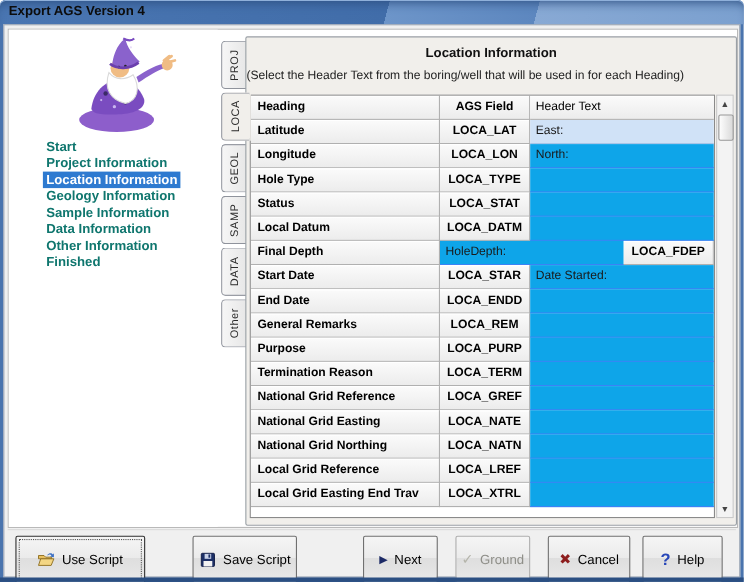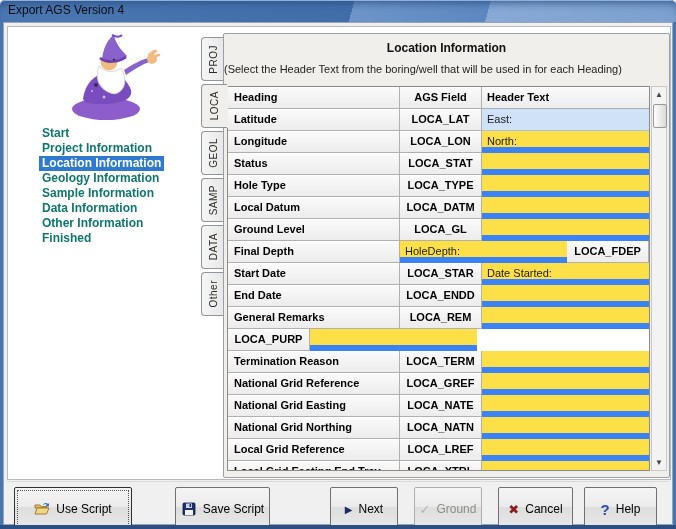--- a/index.html
+++ b/index.html
@@ -1,21 +1,21 @@
 <!DOCTYPE html>
 <html><head>
 <meta charset="utf-8">
 <style>
   html,body{margin:0;padding:0;width:676px;height:529px;overflow:hidden;
     font-family:"Liberation Sans","DejaVu Sans",sans-serif;}
   .window{position:absolute;inset:0;background:#4a74ae;border-radius:6px 6px 0 0;}
   .titlebar{position:absolute;top:0;left:0;right:0;height:22px;border-radius:5px 5px 0 0;
     background:linear-gradient(105deg,#4a76b2 0%,#416da9 52%,#6d95c9 52%,#5d87bf 72%,#88a9d4 72%,#7ba0cf 100%);
     box-shadow:inset 0 1px 0 #8fb0da, inset 0 8px 10px -6px #2c4f80;}
-  .titlebar .cap{position:absolute;left:8px;top:3px;font-size:12px;color:#0c0c0c;}
+  .titlebar .cap{position:absolute;left:8px;top:3px;font-size:12px;color:#0c0c0c;font-weight:bold;}
   .frame{position:absolute;left:3px;right:3px;top:22px;bottom:4px;background:#f0f0f0;
     border:1px solid #98a4b4;}
   .bottomedge{position:absolute;left:0;right:0;bottom:0;height:4px;background:#2b4f82;}
   .inner{position:absolute;left:3px;top:3px;width:662px;height:452px;background:#ffffff;
     border:1px solid #b9b9b9;}
   
   .sidebar{position:absolute;left:0;top:0;width:190px;height:100%;background:#fff;}
   .wizpic{position:absolute;left:48px;top:6px;width:112px;height:90px;}
   .steps{position:absolute;left:34px;top:99px;}
   .step{font-size:12px;font-weight:bold;color:#0f766e;line-height:15px;white-space:nowrap;
@@ -41,23 +41,23 @@
   .grid{position:absolute;left:3px;top:52px;width:423px;height:385px;background:#fff;
     border:1px solid #8a8a8a;box-sizing:border-box;overflow:hidden;}
   .grow{display:flex;height:22px;}
   .gcell{box-sizing:border-box;height:22px;line-height:20px;font-size:11px;overflow:hidden;
     white-space:nowrap;}
   .c1{width:172px;}.c2{width:82px;text-align:center;}.c3{width:167px;padding-left:5px;}
   .raised{background:linear-gradient(180deg,#fbfbfb,#ececec);border-right:1px solid #b0b0b0;
     border-bottom:1px solid #b0b0b0;box-shadow:inset 0 1px 0 #ffffff;font-weight:bold;color:#000;
     padding-left:6px;}
   .c2.raised{padding-left:0;}
-  .c3.head{font-weight:bold;background:linear-gradient(180deg,#fbfbfb,#ececec);
+  .c3.head{font-weight:normal;background:linear-gradient(180deg,#fbfbfb,#ececec);
     border-bottom:1px solid #b0b0b0;box-shadow:inset 0 1px 0 #ffffff;color:#000;}
-  .c3.cell{background:#fde047;border-bottom:6px solid #3b82f6;color:#1a1a1a;}
+  .c3.cell{background:#0ea5e9;border-bottom:1px solid #3b82f6;color:#1a1a1a;}
   .grow.active .c3.cell{background:#d0e2f7;border-bottom:1px solid #a8c5e8;}
   .gbody{height:363px;overflow:hidden;}
   
   .sbar{position:absolute;left:427px;top:52px;width:16px;height:385px;background:#f3f3f3;
     border:1px solid #c9c9c9;box-sizing:border-box;}
   .sbtn{position:absolute;left:0;width:14px;height:15px;text-align:center;font-size:8px;
     color:#444;line-height:15px;cursor:default;}
   .sb-up{top:0;}
   .sb-down{bottom:0;}
   .sthumb{position:absolute;left:1px;top:17px;width:12px;height:22px;border:1px solid #979797;
@@ -178,37 +178,32 @@
                 <div class="gcell c1 raised">Latitude</div>
                 <div class="gcell c2 raised">LOCA_LAT</div>
                 <div class="gcell c3 cell">East:</div>
               </div>
               <div class="grow">
                 <div class="gcell c1 raised">Longitude</div>
                 <div class="gcell c2 raised">LOCA_LON</div>
                 <div class="gcell c3 cell">North:</div>
               </div>
               <div class="grow">
+                <div class="gcell c1 raised">Hole Type</div>
+                <div class="gcell c2 raised">LOCA_TYPE</div>
+                <div class="gcell c3 cell"></div>
+              </div>
+              <div class="grow">
                 <div class="gcell c1 raised">Status</div>
                 <div class="gcell c2 raised">LOCA_STAT</div>
                 <div class="gcell c3 cell"></div>
               </div>
               <div class="grow">
-                <div class="gcell c1 raised">Hole Type</div>
-                <div class="gcell c2 raised">LOCA_TYPE</div>
-                <div class="gcell c3 cell"></div>
-              </div>
-              <div class="grow">
                 <div class="gcell c1 raised">Local Datum</div>
                 <div class="gcell c2 raised">LOCA_DATM</div>
-                <div class="gcell c3 cell"></div>
-              </div>
-              <div class="grow">
-                <div class="gcell c1 raised">Ground Level</div>
-                <div class="gcell c2 raised">LOCA_GL</div>
                 <div class="gcell c3 cell"></div>
               </div>
               <div class="grow">
                 <div class="gcell c1 raised">Final Depth</div>
                 <div class="gcell c3 cell">HoleDepth:</div>
                 <div class="gcell c2 raised">LOCA_FDEP</div>
               </div>
               <div class="grow">
                 <div class="gcell c1 raised">Start Date</div>
                 <div class="gcell c2 raised">LOCA_STAR</div>
@@ -218,20 +213,21 @@
                 <div class="gcell c1 raised">End Date</div>
                 <div class="gcell c2 raised">LOCA_ENDD</div>
                 <div class="gcell c3 cell"></div>
               </div>
               <div class="grow">
                 <div class="gcell c1 raised">General Remarks</div>
                 <div class="gcell c2 raised">LOCA_REM</div>
                 <div class="gcell c3 cell"></div>
               </div>
               <div class="grow">
+                <div class="gcell c1 raised">Purpose</div>
                 <div class="gcell c2 raised">LOCA_PURP</div>
                 <div class="gcell c3 cell"></div>
               </div>
               <div class="grow">
                 <div class="gcell c1 raised">Termination Reason</div>
                 <div class="gcell c2 raised">LOCA_TERM</div>
                 <div class="gcell c3 cell"></div>
               </div>
               <div class="grow">
                 <div class="gcell c1 raised">National Grid Reference</div>

